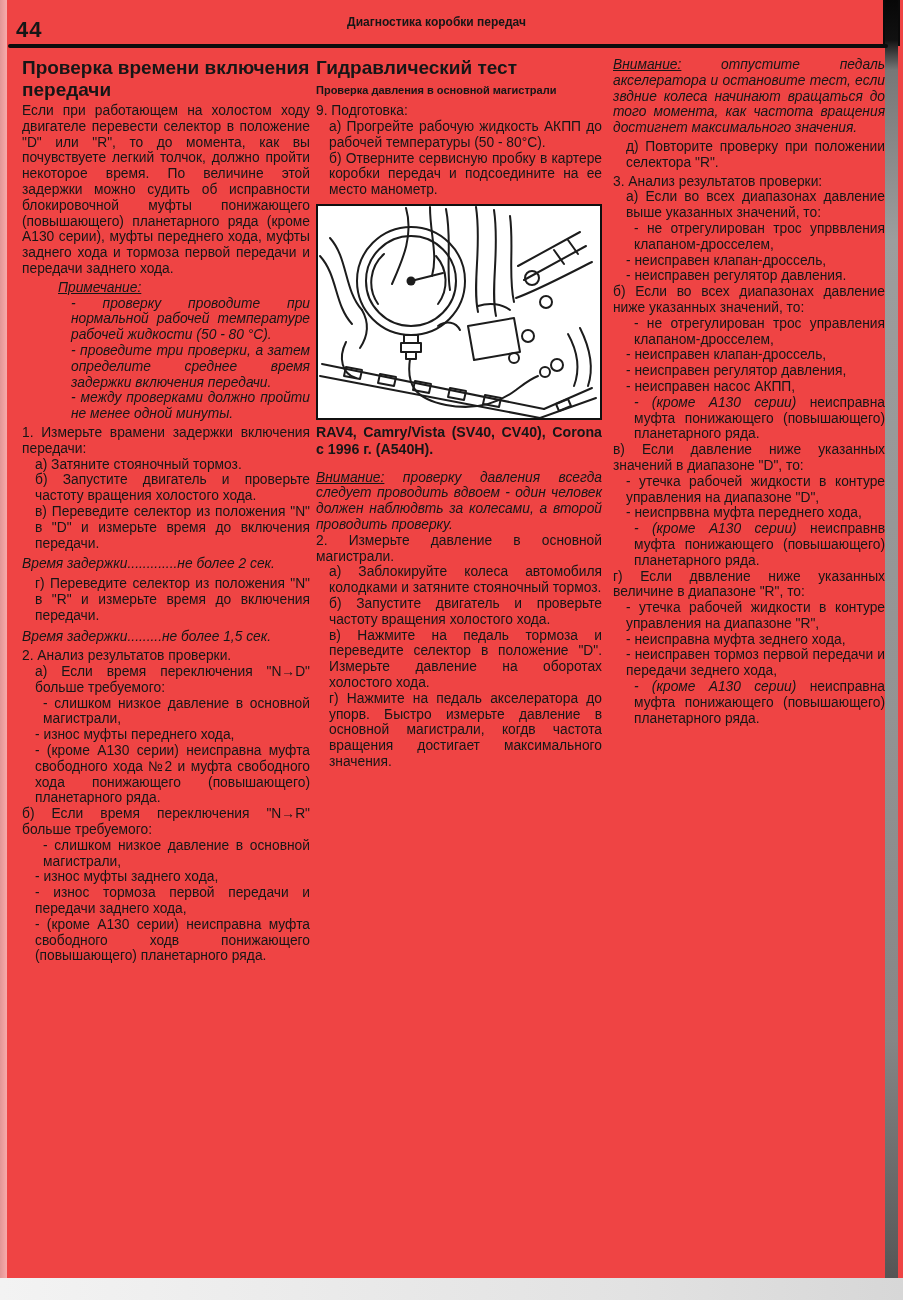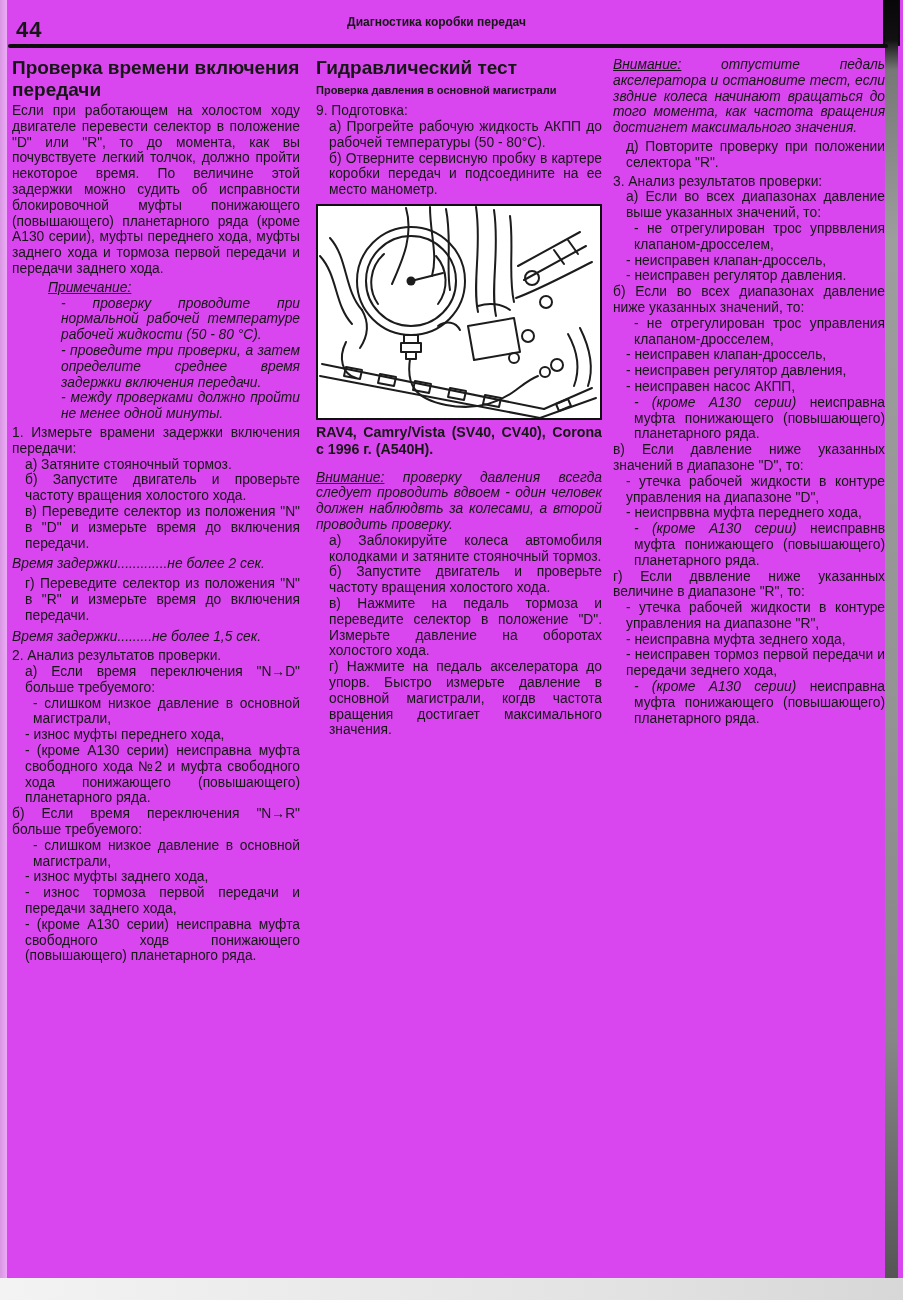--- a/index.html
+++ b/index.html
@@ -1,32 +1,32 @@
 <!DOCTYPE html>
 <html lang="ru"><head>
 <meta charset="utf-8">
 <style>
   html,body{margin:0;padding:0;background:#ededed;}
-  .page{position:relative;width:903px;height:1300px;background:#d946ef;overflow:hidden;
+  .page{position:relative;width:903px;height:1300px;background:#ef4444;overflow:hidden;
         font-family:"Liberation Sans",sans-serif;color:#161616;}
   
   .pagenum{position:absolute;left:16px;top:17px;font-size:22px;font-weight:bold;letter-spacing:1px;}
   .title{position:absolute;left:30px;right:60px;top:15px;text-align:center;font-size:12px;font-weight:bold;}
   .rule{position:absolute;left:8px;width:880px;top:44px;height:4px;background:#0c0c0c;border-radius:2px;}
   
   .stripR{position:absolute;right:5px;top:0;width:13px;height:1300px;
           background:linear-gradient(180deg,#070707 0px,#111 40px,#777 70px,#9d9d9d 240px,#939393 55%,#868686 80%,#5c5c5c 96%,#4f4f4f 100%);}
   .stripRtop{position:absolute;right:3px;top:0;width:17px;height:46px;background:#0a0a0a;}
   .edgeL{position:absolute;left:0;top:0;width:7px;height:1300px;
          background:linear-gradient(90deg,#d8d8d8,#ffffff);opacity:.55;}
   .bottomband{position:absolute;left:0;bottom:0;width:903px;height:22px;
               background:linear-gradient(90deg,#f3f3f3,#e2e2e2 70%,#d7d7d7);}
   
   .col{position:absolute;top:57px;font-size:13.8px;line-height:15.8px;text-align:justify;}
-  #col1{left:12px;width:288px;}
+  #col1{left:22px;width:288px;}
   #col2{left:316px;width:286px;}
   #col3{left:613px;width:272px;}
   h2{font-size:19px;line-height:21.5px;margin:0 0 3px 0;text-align:left;}
   h3{font-size:11px;line-height:16.8px;margin:1px 0 5px 0;font-weight:bold;}
   p{margin:0;}
   .in1{padding-left:13px;}
   .in2{padding-left:21px;}
   .note{font-style:italic;margin-left:36px;}
   .lbl{font-style:italic;text-decoration:underline;}
   .em{font-style:italic;}
@@ -140,20 +140,21 @@
         <path class="g" d="M88,146 h10 v7 h-10 z"></path>
 
         <path class="g" d="M92,153 C88,180 98,193 128,199 C160,205 182,196 198,184 C206,178 212,173 220,170" stroke-width="3"></path>
         <circle class="g" cx="227" cy="166" r="5"></circle>
         <circle class="g" cx="239" cy="159" r="6"></circle>
       </svg>
     </div>
     <p class="cap">RAV4, Camry/Vista (SV40, CV40), Corona с 1996 г. (A540H).</p>
 
     <p class="att2"><span class="lbl">Внимание:</span><span> проверку давления всегда следует проводить вдвоем - один человек должен наблюдвть за колесами, а второй проводить проверку.</span></p>
+    <p>2. Измерьте давление в основной магистрали.</p>
     <p class="in1">а) Заблокируйте колеса автомобиля колодками и затяните стояночный тормоз.</p>
     <p class="in1">б) Запустите двигатель и проверьте частоту вращения холостого хода.</p>
     <p class="in1">в) Нажмите на педаль тормоза и переведите селектор в положение "D". Измерьте давление на оборотах холостого хода.</p>
     <p class="in1">г) Нажмите на педаль акселератора до упорв. Быстро измерьте давление в основной магистрали, когдв частота вращения достигает максимального значения.</p>
   </div>
 
   <div class="col" id="col3">
     <p class="att"><span class="lbl">Внимание:</span><span> отпустите педаль акселератора и остановите тест, если звдние колеса начинают вращаться до того момента, как частота вращения достигнет максимального значения.</span></p>
     <p class="in1 mt">д) Повторите проверку при положении селектора "R".</p>
     <p class="mt">3. Анализ результатов проверки:</p>

